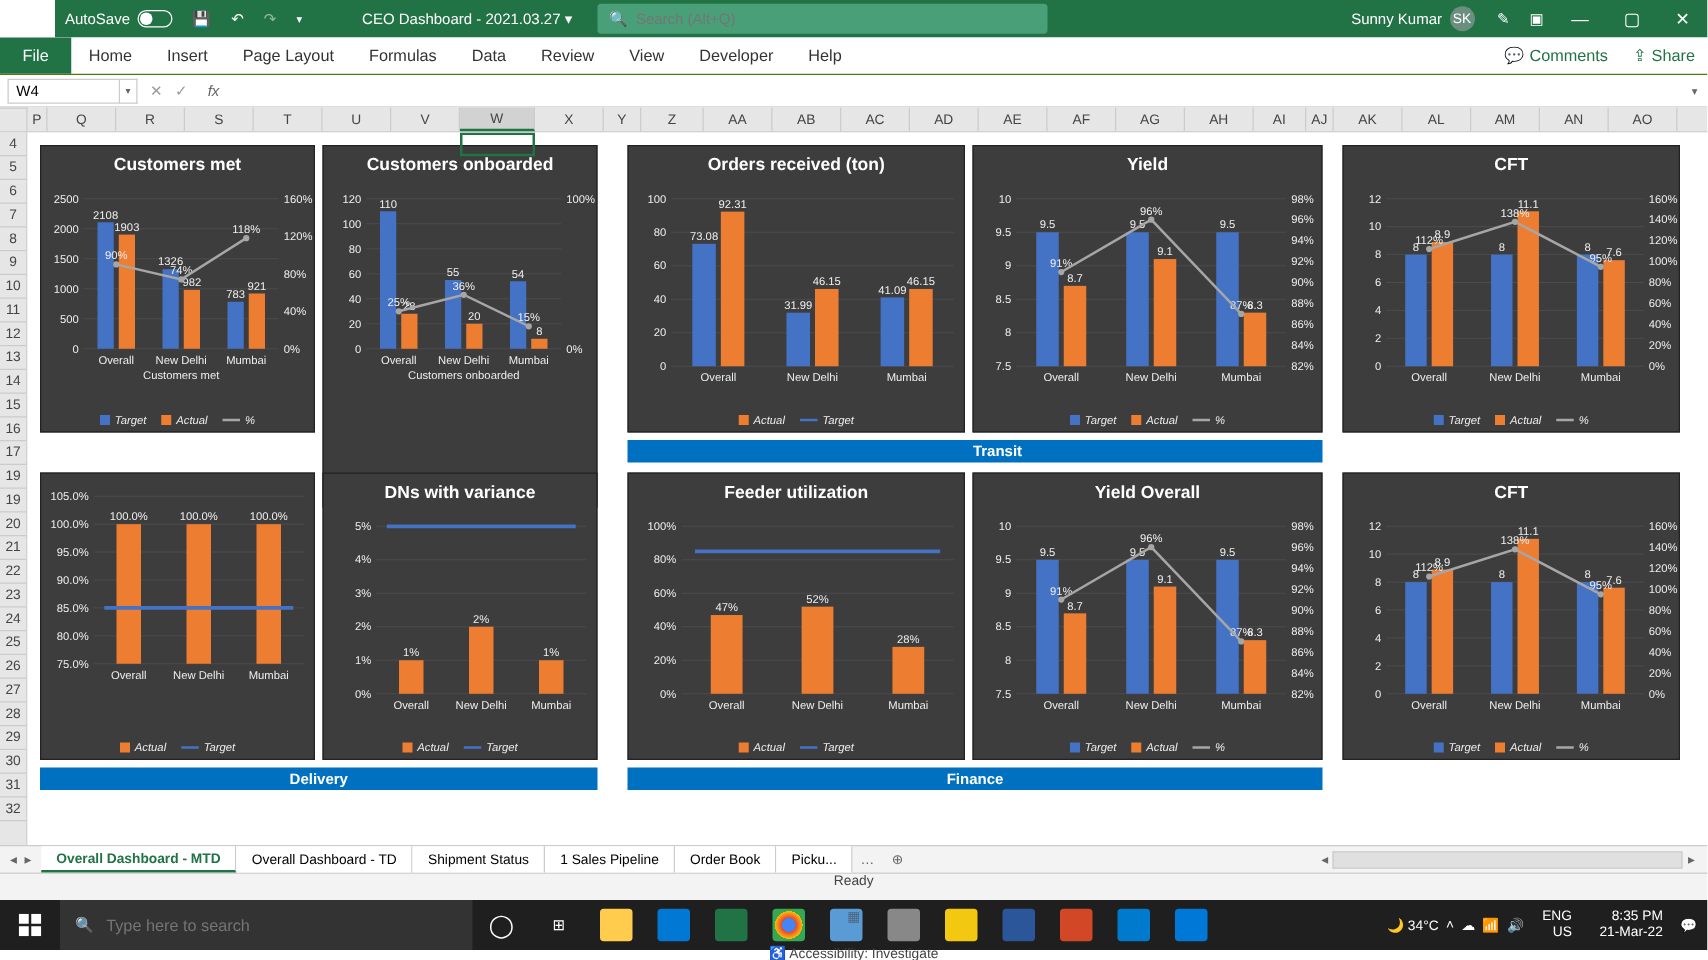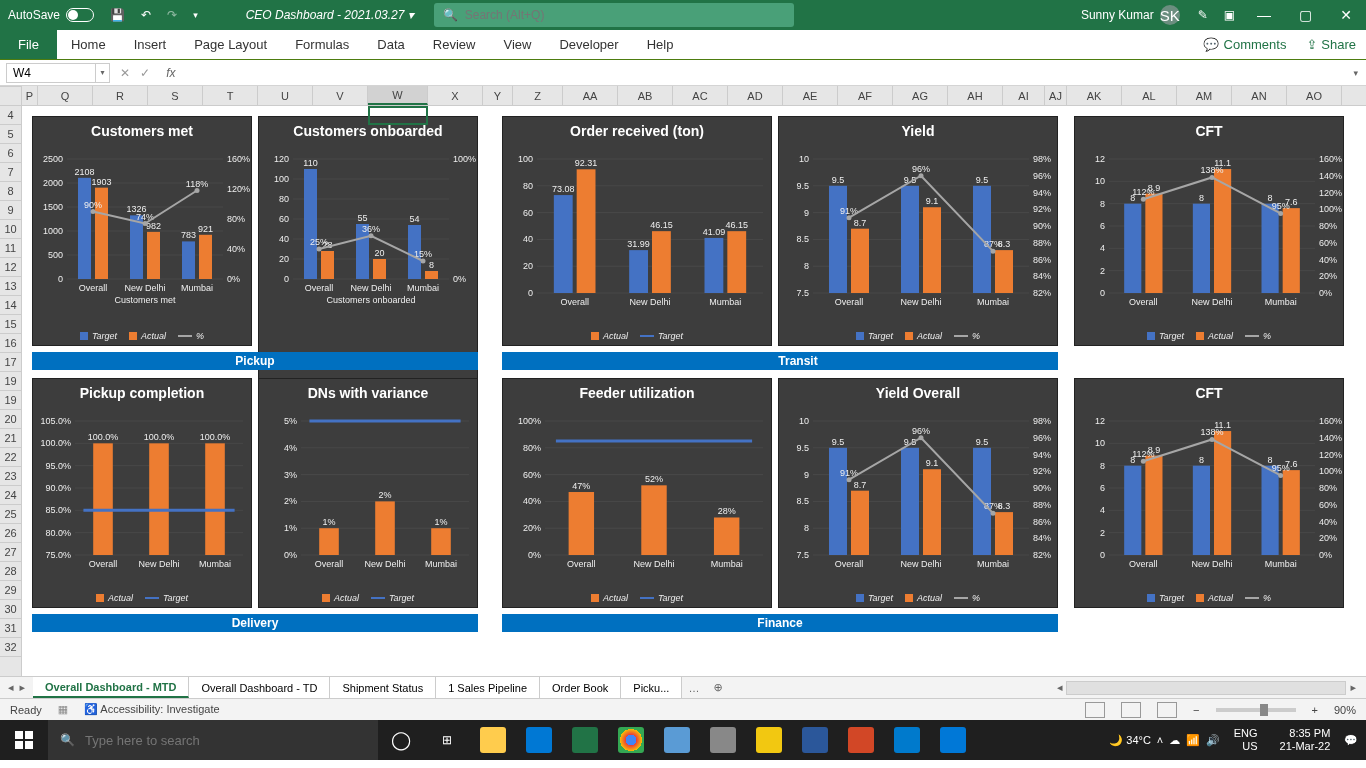--- a/index.html
+++ b/index.html
@@ -1,29 +1,29 @@
 <!DOCTYPE html>
 <html><head>
 <meta charset="utf-8">
 <style>
 * { margin: 0; padding: 0; box-sizing: border-box; font-family: 'Segoe UI', Tahoma, sans-serif; }
 body { background: #fff; overflow: hidden; width: 1366px; height: 768px; position: relative; }
 
 
-.titlebar { height: 30px; background: #217346; display: flex; align-items: center; color: #fff; font-size: 12px; }
+.titlebar { height: 30px; background: #217346; display: flex; align-items: center; color: #fff; font-size: 12px; margin-left: 44px; }
 .titlebar .autosave { display: flex; align-items: center; padding: 0 8px; gap: 6px; }
 .titlebar .toggle { width: 28px; height: 14px; border: 1px solid #fff; border-radius: 7px; position: relative; }
 .titlebar .toggle::after { content: ''; position: absolute; width: 10px; height: 10px; background: #fff; border-radius: 50%; top: 1px; left: 1px; }
 .titlebar .tbicon { padding: 0 8px; cursor: pointer; }
-.titlebar .filename { flex: 0 0 auto; padding: 0 20px 0 40px; font-style: italic; }
+.titlebar .filename { flex: 0 0 auto; padding: 0 20px 0 40px; }
 .titlebar .search { flex: 0 0 360px; height: 24px; background: #49a078; border-radius: 3px; display: flex; align-items: center; padding: 0 10px; gap: 6px; }
 .titlebar .search input { background: transparent; border: none; color: #e0f0e8; font-size: 12px; outline: none; width: 100%; }
 .titlebar .spacer { flex: 1; }
 .titlebar .user { padding: 0 10px; display: flex; align-items: center; gap: 6px; }
-.titlebar .avatar { width: 20px; height: 20px; background: #6b8e7f; border-radius: 50%; display: flex; align-items: center; justify-content: center; font-size: 15px; }
+.titlebar .avatar { width: 20px; height: 20px; background: #6b8e7f; border-radius: 50%; display: flex; align-items: center; justify-content: center; font-size: 11px; }
 .titlebar .winbtn { padding: 0 14px; cursor: pointer; font-size: 14px; }
 
 
 .ribbon { height: 30px; background: #fff; border-bottom: 1px solid #4d7c0f; display: flex; align-items: center; font-size: 13px; }
 .ribbon .tab { padding: 0 14px; height: 100%; display: flex; align-items: center; cursor: pointer; color: #333; }
 .ribbon .tab.file { background: #217346; color: #fff; padding: 0 18px; }
 .ribbon .rspacer { flex: 1; }
 .ribbon .rbtn { padding: 0 10px; display: flex; align-items: center; gap: 4px; color: #217346; cursor: pointer; }
 
 
@@ -61,21 +61,21 @@
 .sheets { height: 22px; background: #f3f3f3; border-top: 1px solid #ccc; display: flex; align-items: center; font-size: 11px; }
 .sheets .scroll { display: flex; gap: 2px; padding: 0 6px; color: #666; }
 .sheets .scroll span { cursor: pointer; padding: 0 2px; }
 .sheets .stab { padding: 0 12px; height: 100%; display: flex; align-items: center; border-right: 1px solid #ccc; background: #fff; cursor: pointer; }
 .sheets .stab.active { background: #fff; color: #217346; font-weight: bold; border-bottom: 2px solid #217346; }
 .sheets .addtab { padding: 0 8px; cursor: pointer; color: #666; }
 .sheets .hscroll { flex: 1; display: flex; justify-content: flex-end; padding-right: 6px; }
 .sheets .hscroll .bar { width: 280px; height: 14px; background: #e0e0e0; border: 1px solid #ccc; position: relative; }
 
 
-.status { height: 22px; background: #f3f3f3; border-top: 1px solid #ccc; display: flex; align-items: center; font-size: 11px; padding: 0 10px; gap: 16px; color: #444; }
+.status { height: 22px; background: #f3f3f3; border-top: 1px solid #ccc; display: flex; align-items: center; font-size: 11px; padding: 0 10px; gap: 16px; color: #444; flex-direction: column; }
 .status .sspacer { flex: 1; }
 .status .zoomslider { width: 80px; height: 4px; background: #ccc; position: relative; }
 .status .zoomslider::after { content: ''; position: absolute; width: 8px; height: 12px; background: #888; top: -4px; left: 55%; }
 .status .viewbtn { width: 20px; height: 16px; border: 1px solid #999; cursor: pointer; }
 
 
 .taskbar { height: 40px; background: #1f1f1f; display: flex; align-items: center; color: #fff; font-size: 12px; }
 .taskbar .start { width: 48px; height: 100%; display: flex; align-items: center; justify-content: center; cursor: pointer; }
 .taskbar .tasksearch { width: 330px; height: 100%; background: #333; display: flex; align-items: center; padding: 0 12px; gap: 10px; color: #aaa; }
 .taskbar .tasksearch input { background: transparent; border: none; color: #aaa; font-size: 13px; outline: none; flex: 1; }
@@ -324,21 +324,21 @@
               <span class="leg-sq" style="background:#ED7D31"></span>
               <span>Actual</span>
             </div>
             <div class="leg-item">
               <span class="leg-ln" style="background:#A6A6A6"></span>
               <span>%</span>
             </div>
           </div>
         </div>
         <div class="chartcard" style="left: 480px; top: 10px; width: 270px; height: 230px;">
-          <div class="ctitle">Order received (ton)</div>
+          <div class="ctitle">Orders received (ton)</div>
           <div class="cbody"><svg width="270" height="182">
               <line x1="34" y1="152" x2="260" y2="152" stroke="#555" stroke-width="0.5"></line>
               <text x="30" y="155" text-anchor="end" font-size="8">0</text>
               <line x1="34" y1="125.2" x2="260" y2="125.2" stroke="#555" stroke-width="0.5"></line>
               <text x="30" y="128.2" text-anchor="end" font-size="8">20</text>
               <line x1="34" y1="98.4" x2="260" y2="98.4" stroke="#555" stroke-width="0.5"></line>
               <text x="30" y="101.4" text-anchor="end" font-size="8">40</text>
               <line x1="34" y1="71.60000000000001" x2="260" y2="71.60000000000001" stroke="#555" stroke-width="0.5"></line>
               <text x="30" y="74.60000000000001" text-anchor="end" font-size="8">60</text>
               <line x1="34" y1="44.8" x2="260" y2="44.8" stroke="#555" stroke-width="0.5"></line>
@@ -491,24 +491,22 @@
             <div class="leg-item">
               <span class="leg-sq" style="background:#ED7D31"></span>
               <span>Actual</span>
             </div>
             <div class="leg-item">
               <span class="leg-ln" style="background:#A6A6A6"></span>
               <span>%</span>
             </div>
           </div>
         </div>
-        <div class="banner" style="left: 10px; top: 246px; width: 446px;">Pickup</div>
         <div class="banner" style="left: 480px; top: 246px; width: 556px; padding-left: 36px;">Transit</div>
         <div class="chartcard" style="left: 10px; top: 272px; width: 220px; height: 230px;">
-          <div class="ctitle">Pickup completion</div>
           <div class="cbody"><svg width="220" height="182">
               <line x1="42" y1="152" x2="210" y2="152" stroke="#555" stroke-width="0.5"></line>
               <text x="38" y="155" text-anchor="end" font-size="8">75.0%</text>
               <line x1="42" y1="129.66666666666666" x2="210" y2="129.66666666666666" stroke="#555" stroke-width="0.5"></line>
               <text x="38" y="132.66666666666666" text-anchor="end" font-size="8">80.0%</text>
               <line x1="42" y1="107.33333333333334" x2="210" y2="107.33333333333334" stroke="#555" stroke-width="0.5"></line>
               <text x="38" y="110.33333333333334" text-anchor="end" font-size="8">85.0%</text>
               <line x1="42" y1="85" x2="210" y2="85" stroke="#555" stroke-width="0.5"></line>
               <text x="38" y="88" text-anchor="end" font-size="8">90.0%</text>
               <line x1="42" y1="62.66666666666667" x2="210" y2="62.66666666666667" stroke="#555" stroke-width="0.5"></line>

